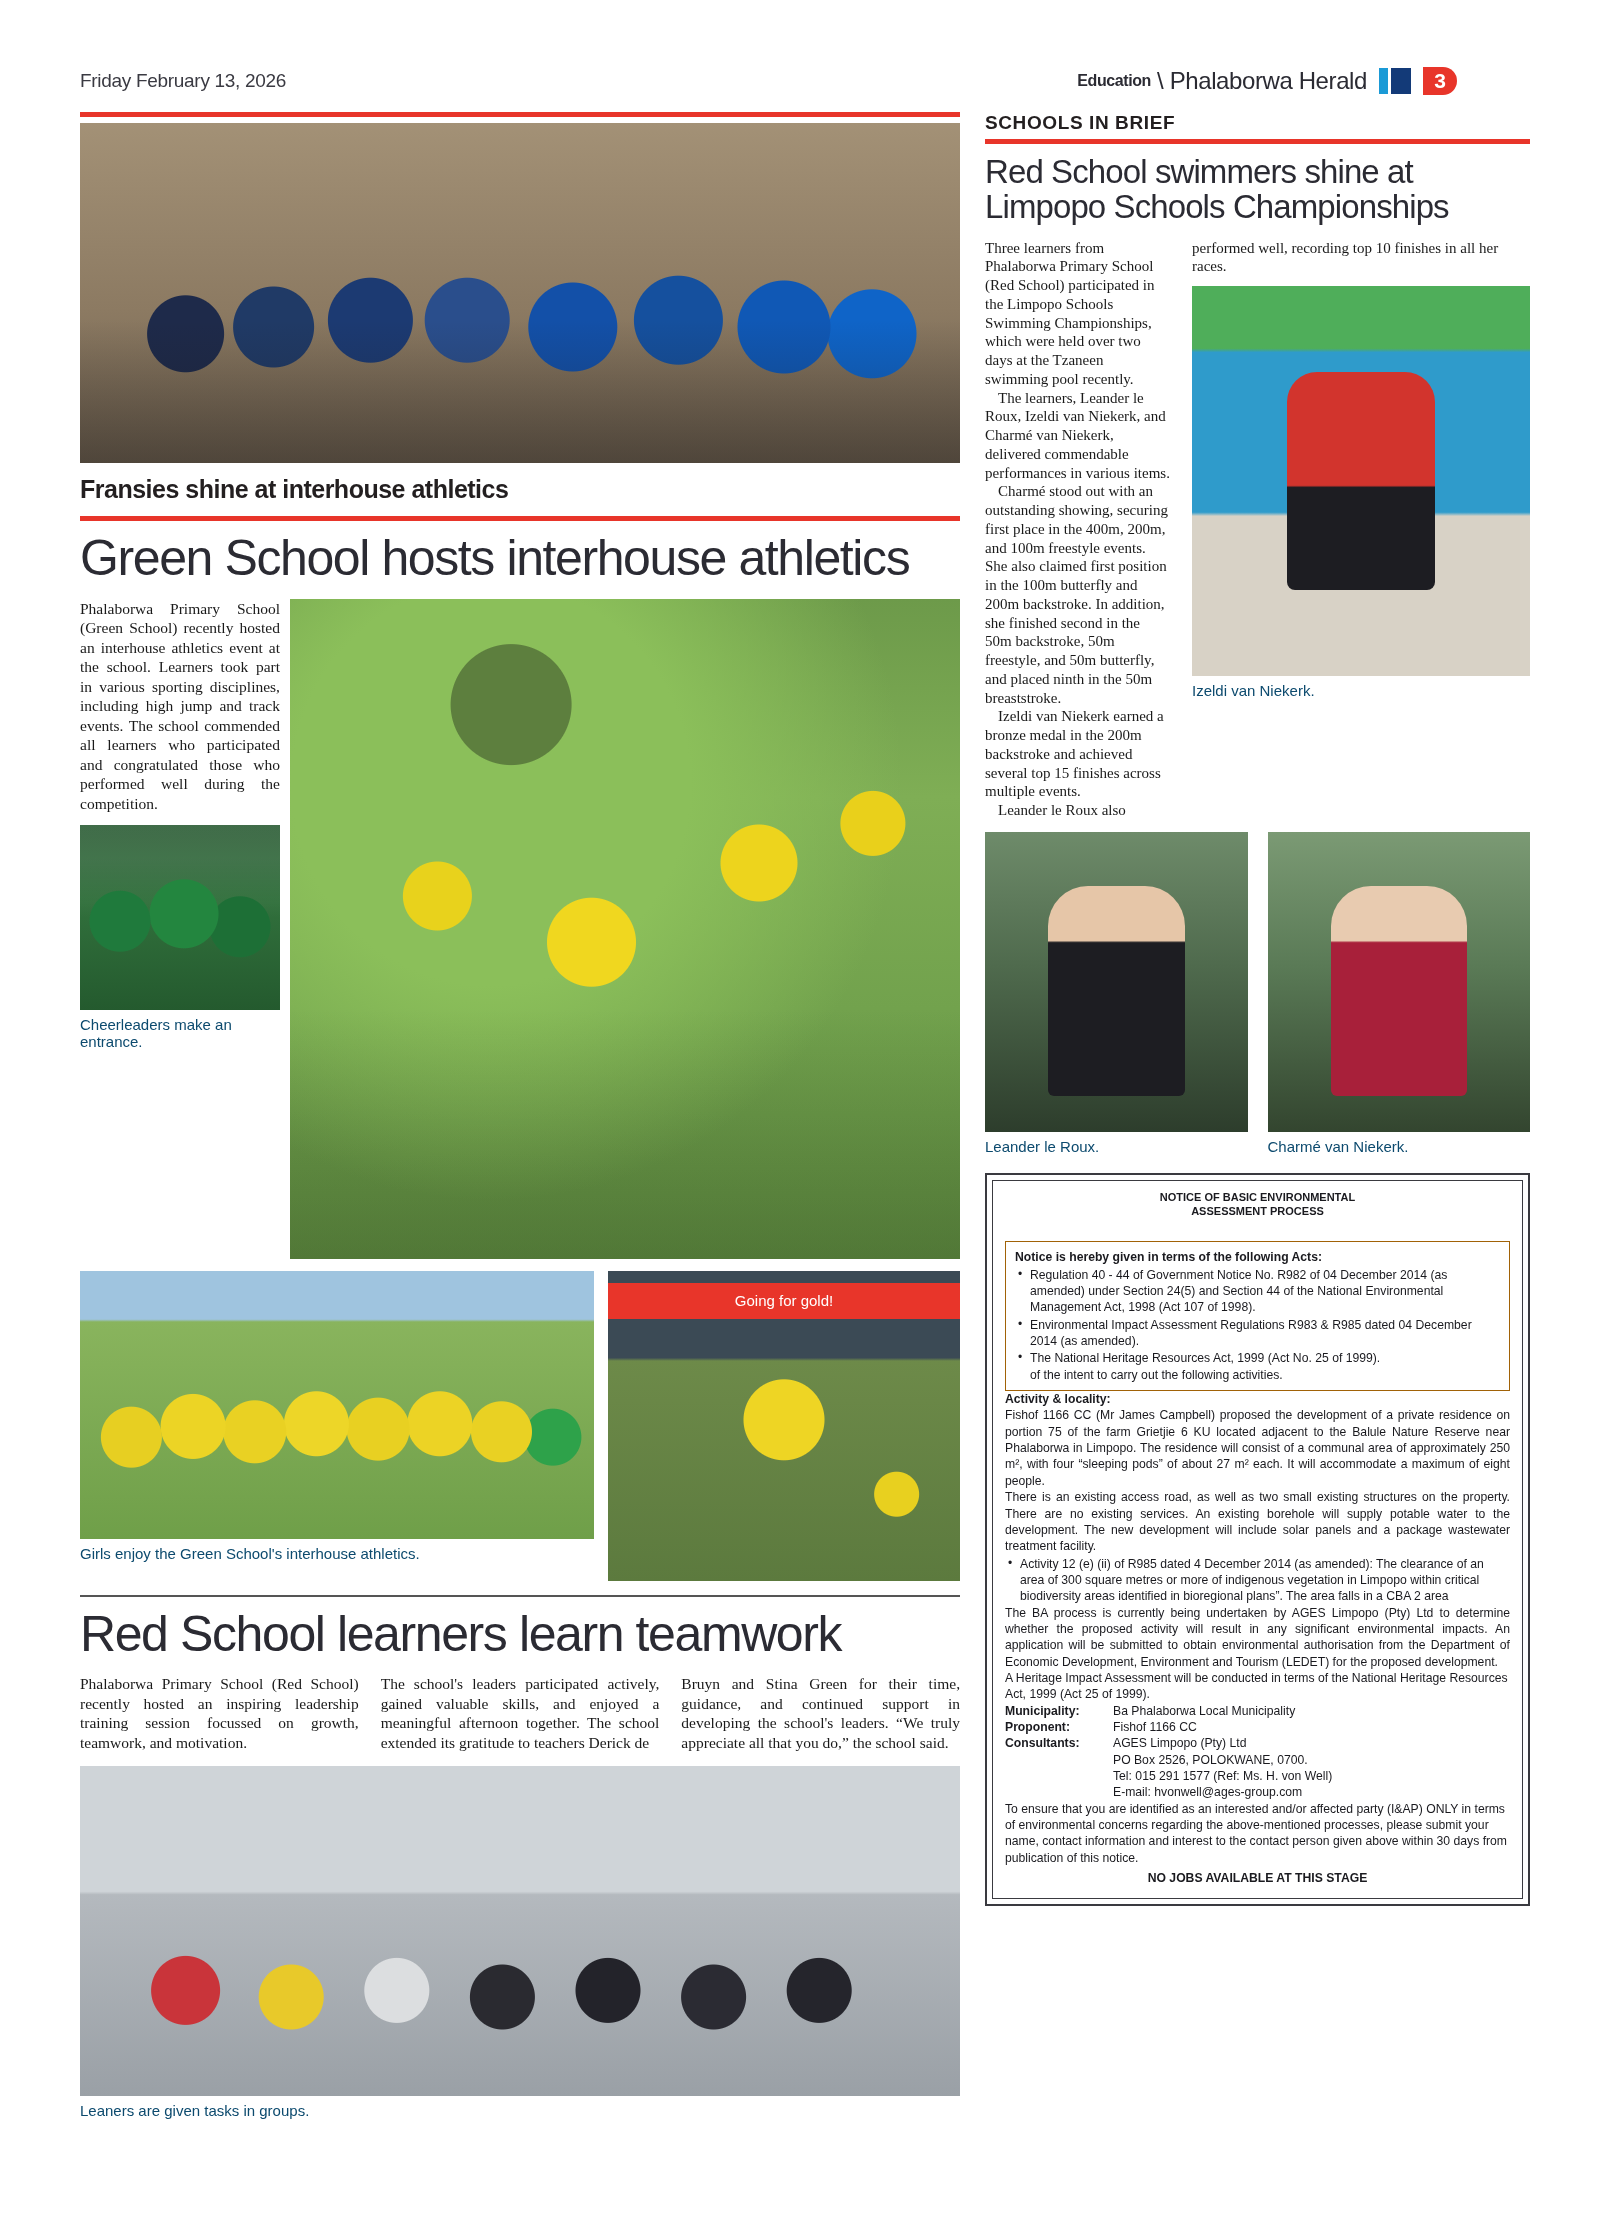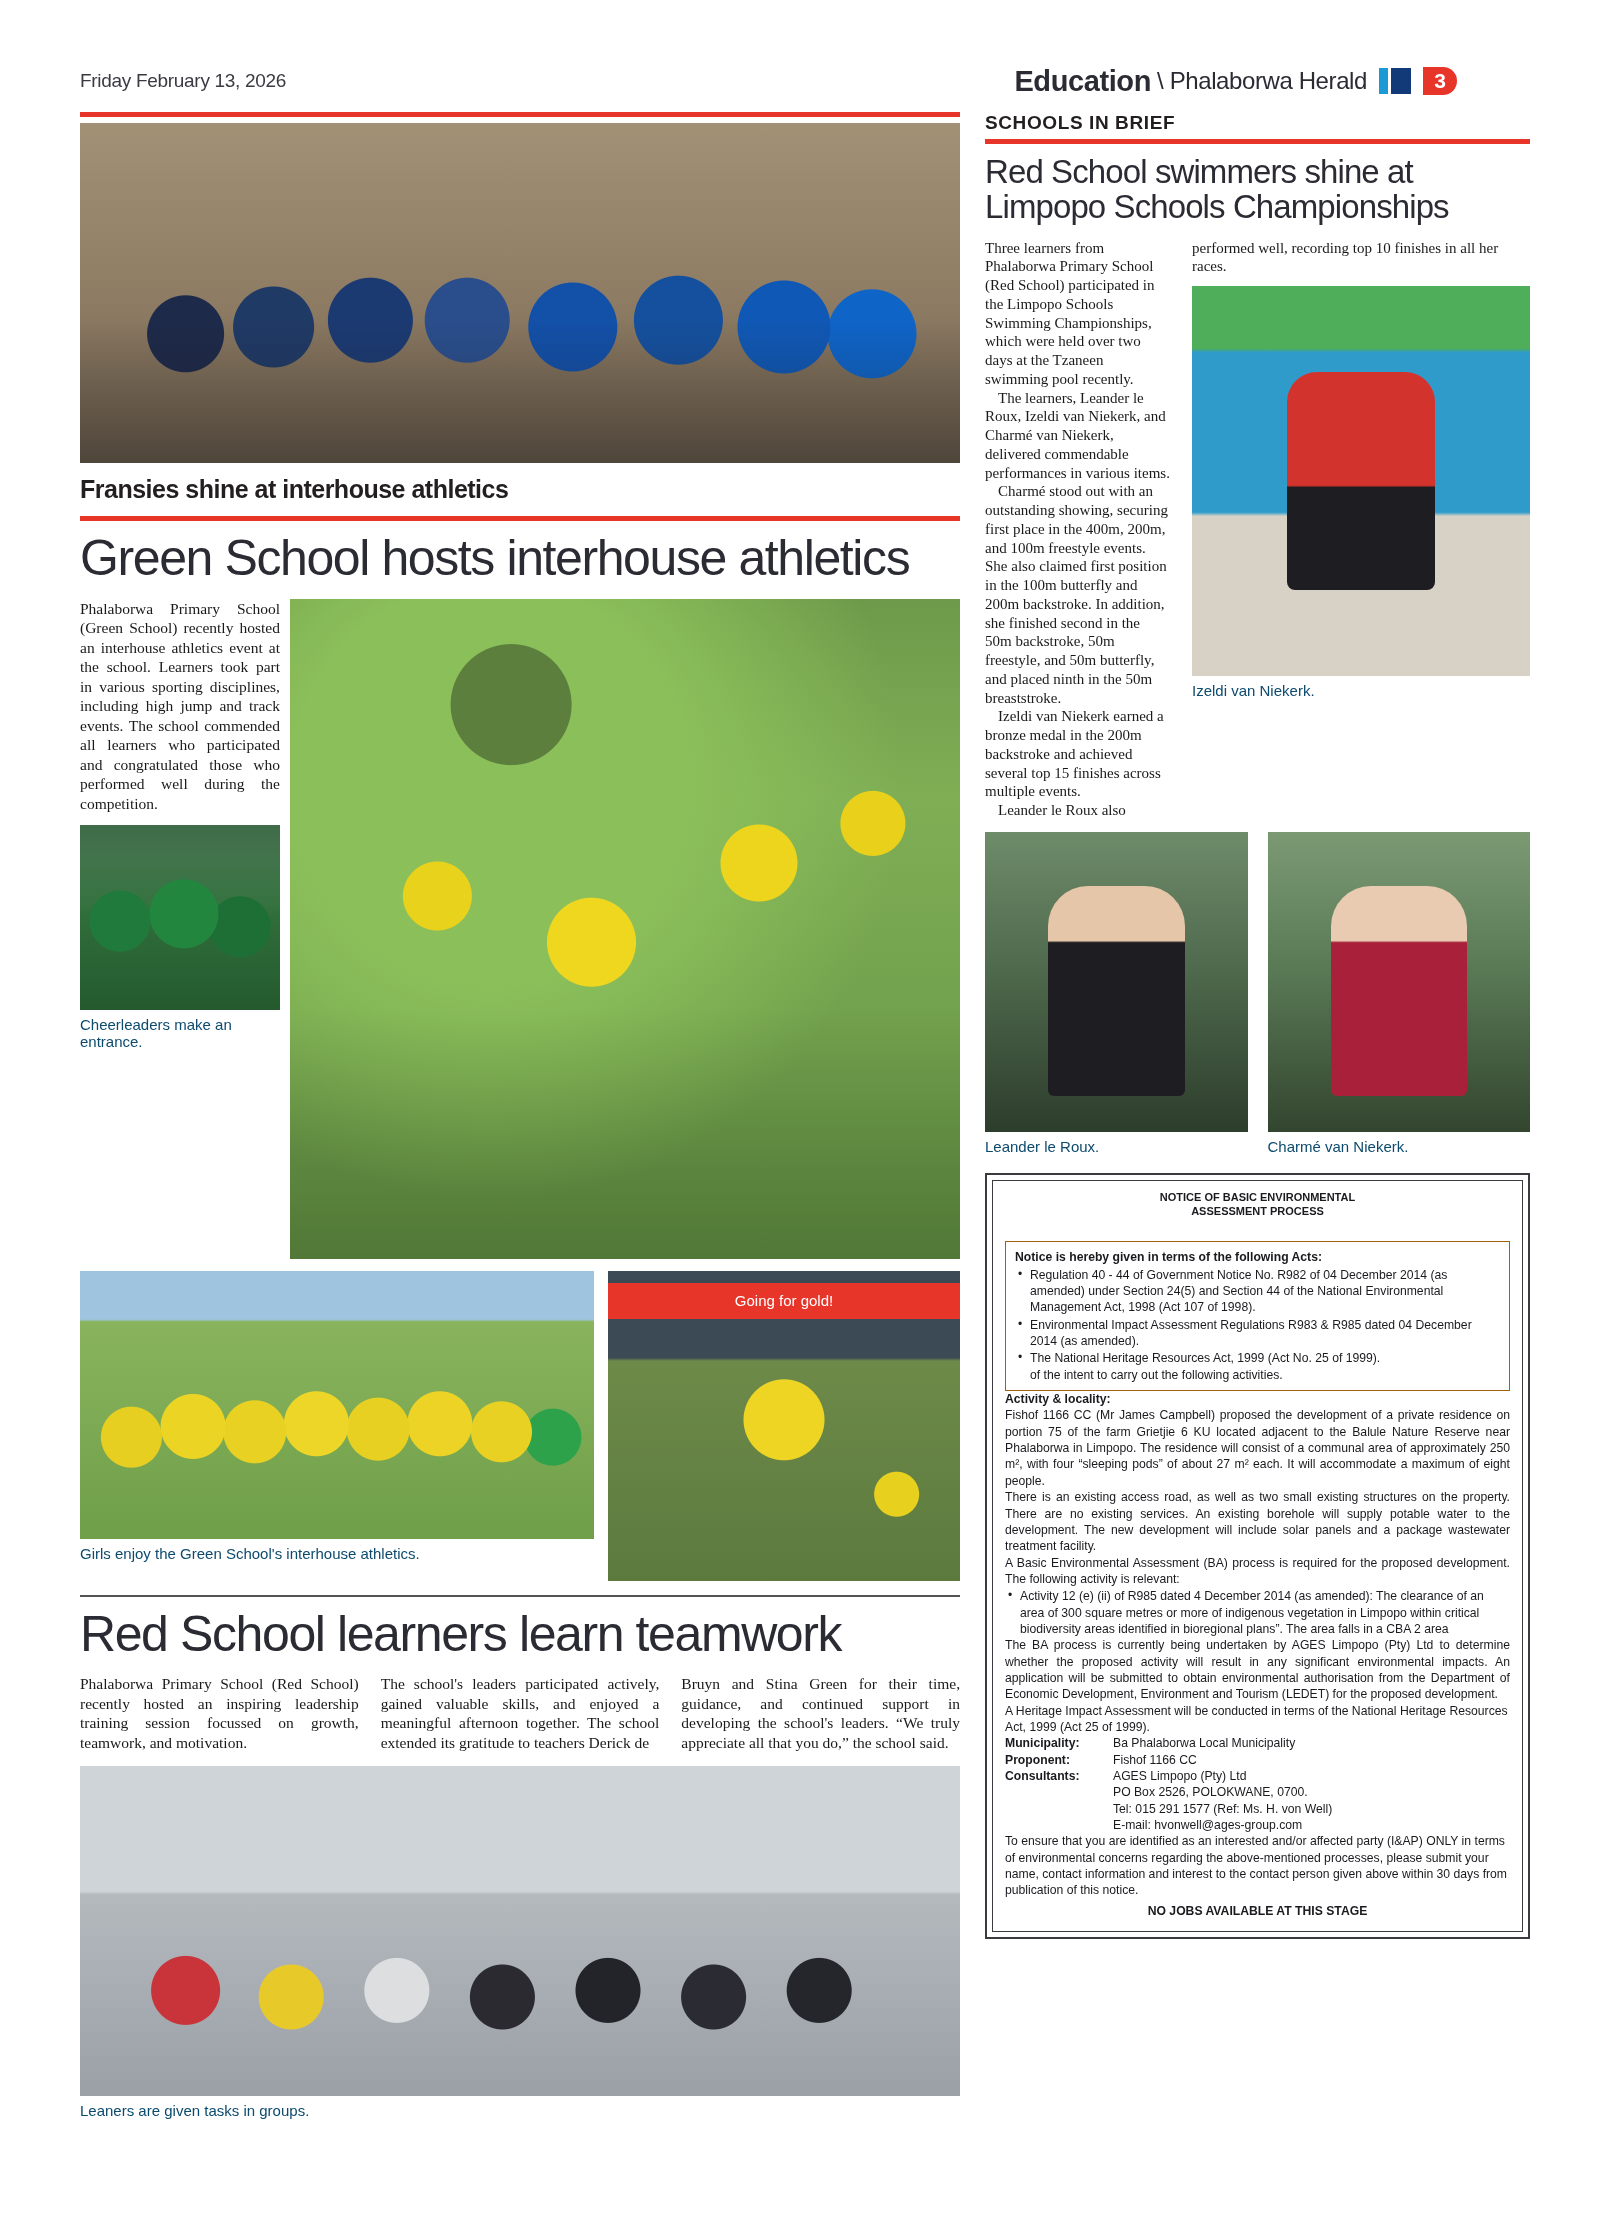--- a/index.html
+++ b/index.html
@@ -17,21 +17,21 @@
   .masthead {
     position: absolute; left: 80px; top: 60px; right: 80px; height: 42px;
     display: flex; align-items: center; justify-content: space-between;
   }
   .masthead-date {
     font-family: "Liberation Sans", sans-serif;
     font-size: 19px; font-weight: 400; letter-spacing: -0.3px; color: #3a3a42;
   }
   .masthead-right { display: flex; align-items: center; gap: 0; }
   .masthead-section {
-    font-size: 29px; font-weight: 700; color: #2b2b33; letter-spacing: -0.4px;
+    font-size: 16px; font-weight: 700; color: #2b2b33; letter-spacing: -0.4px;
   }
   .masthead-sep { font-size: 24px; font-weight: 300; color: #2b2b33; margin: 0 6px; }
   .masthead-title { font-size: 24px; font-weight: 400; color: #2b2b33; letter-spacing: -0.4px; }
   .flagbar { display: flex; align-items: center; gap: 3px; margin-left: 12px; }
   .flagbar i { display: block; width: 9px; height: 26px; }
   .flagbar .b1 { background: #1b9ad6; }
   .flagbar .b2 { background: #133a78; width: 20px; }
   .pagenum {
     margin-left: 12px; background: #e8352a; color: #fff;
     font-size: 21px; font-weight: 700; width: 34px; height: 28px;
@@ -395,21 +395,20 @@
               <span>The National Heritage Resources Act, 1999 (Act No. 25 of 1999).</span>
               <span class="cont">of the intent to carry out the following activities.</span>
             </li>
           </ul>
         </div>
 
         <div class="nb sp">
           <b>Activity &amp; locality:</b>
           <p class="just">Fishof 1166 CC (Mr James Campbell) proposed the development of a private residence on portion 75 of the farm Grietjie 6 KU located adjacent to the Balule Nature Reserve near Phalaborwa in Limpopo.  The residence will consist of a communal area of approximately 250 m², with four “sleeping pods” of about 27 m² each. It will accommodate a maximum of eight people.</p>
           <p class="just">There is an existing access road, as well as two small existing structures on the property. There are no existing services. An existing borehole will supply potable water to the development. The new development will include solar panels and a package wastewater treatment facility.</p>
-          <p class="just">A Basic Environmental Assessment (BA) process is required for the proposed development. The following activity is relevant:</p>
           <ul>
             <li>Activity 12 (e) (ii) of R985 dated 4 December 2014 (as amended): The clearance of an area of 300 square metres or more of indigenous vegetation in Limpopo within critical biodiversity areas identified in bioregional plans”. The area falls in a CBA 2 area</li>
           </ul>
         </div>
 
         <div class="nb sp">
           <p class="just">The BA process is currently being undertaken by AGES Limpopo (Pty) Ltd to determine whether the proposed activity will result in any significant environmental impacts. An application will be submitted to obtain environmental authorisation from the Department of Economic Development, Environment and Tourism (LEDET) for the proposed development.</p>
           <p>A Heritage Impact Assessment will be conducted in terms of the National Heritage Resources Act, 1999 (Act 25 of 1999).</p>
         </div>
 

